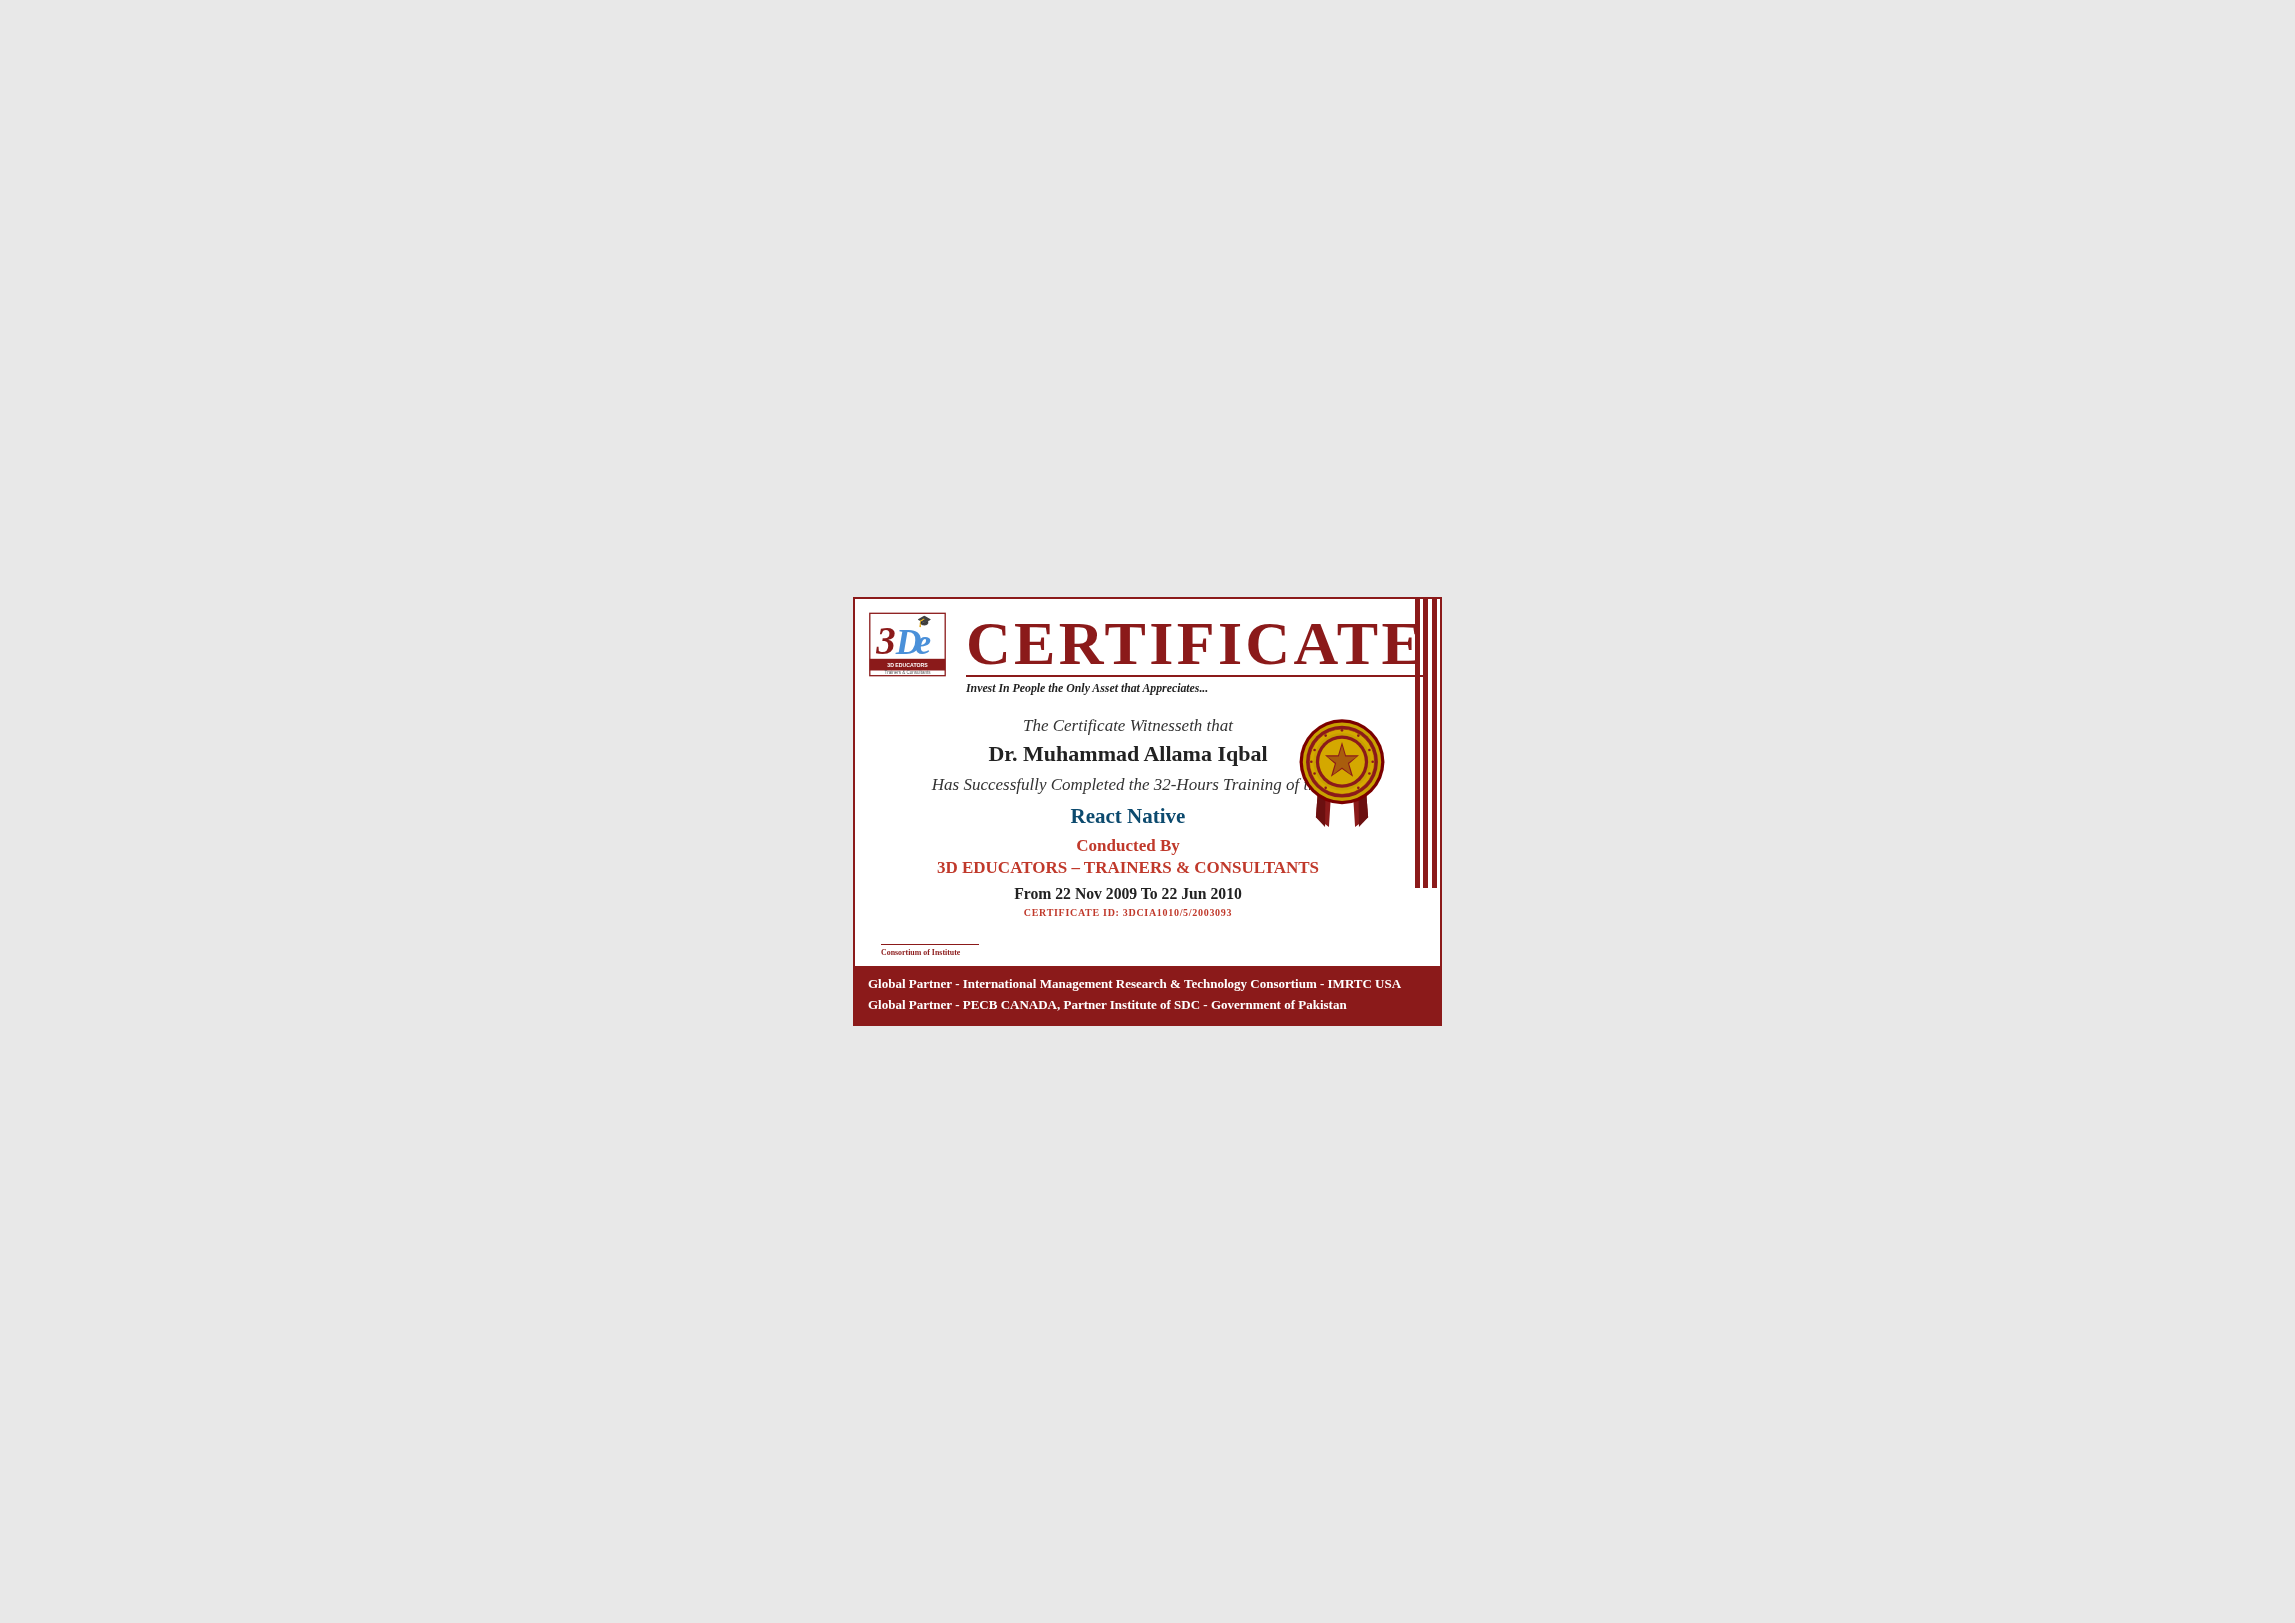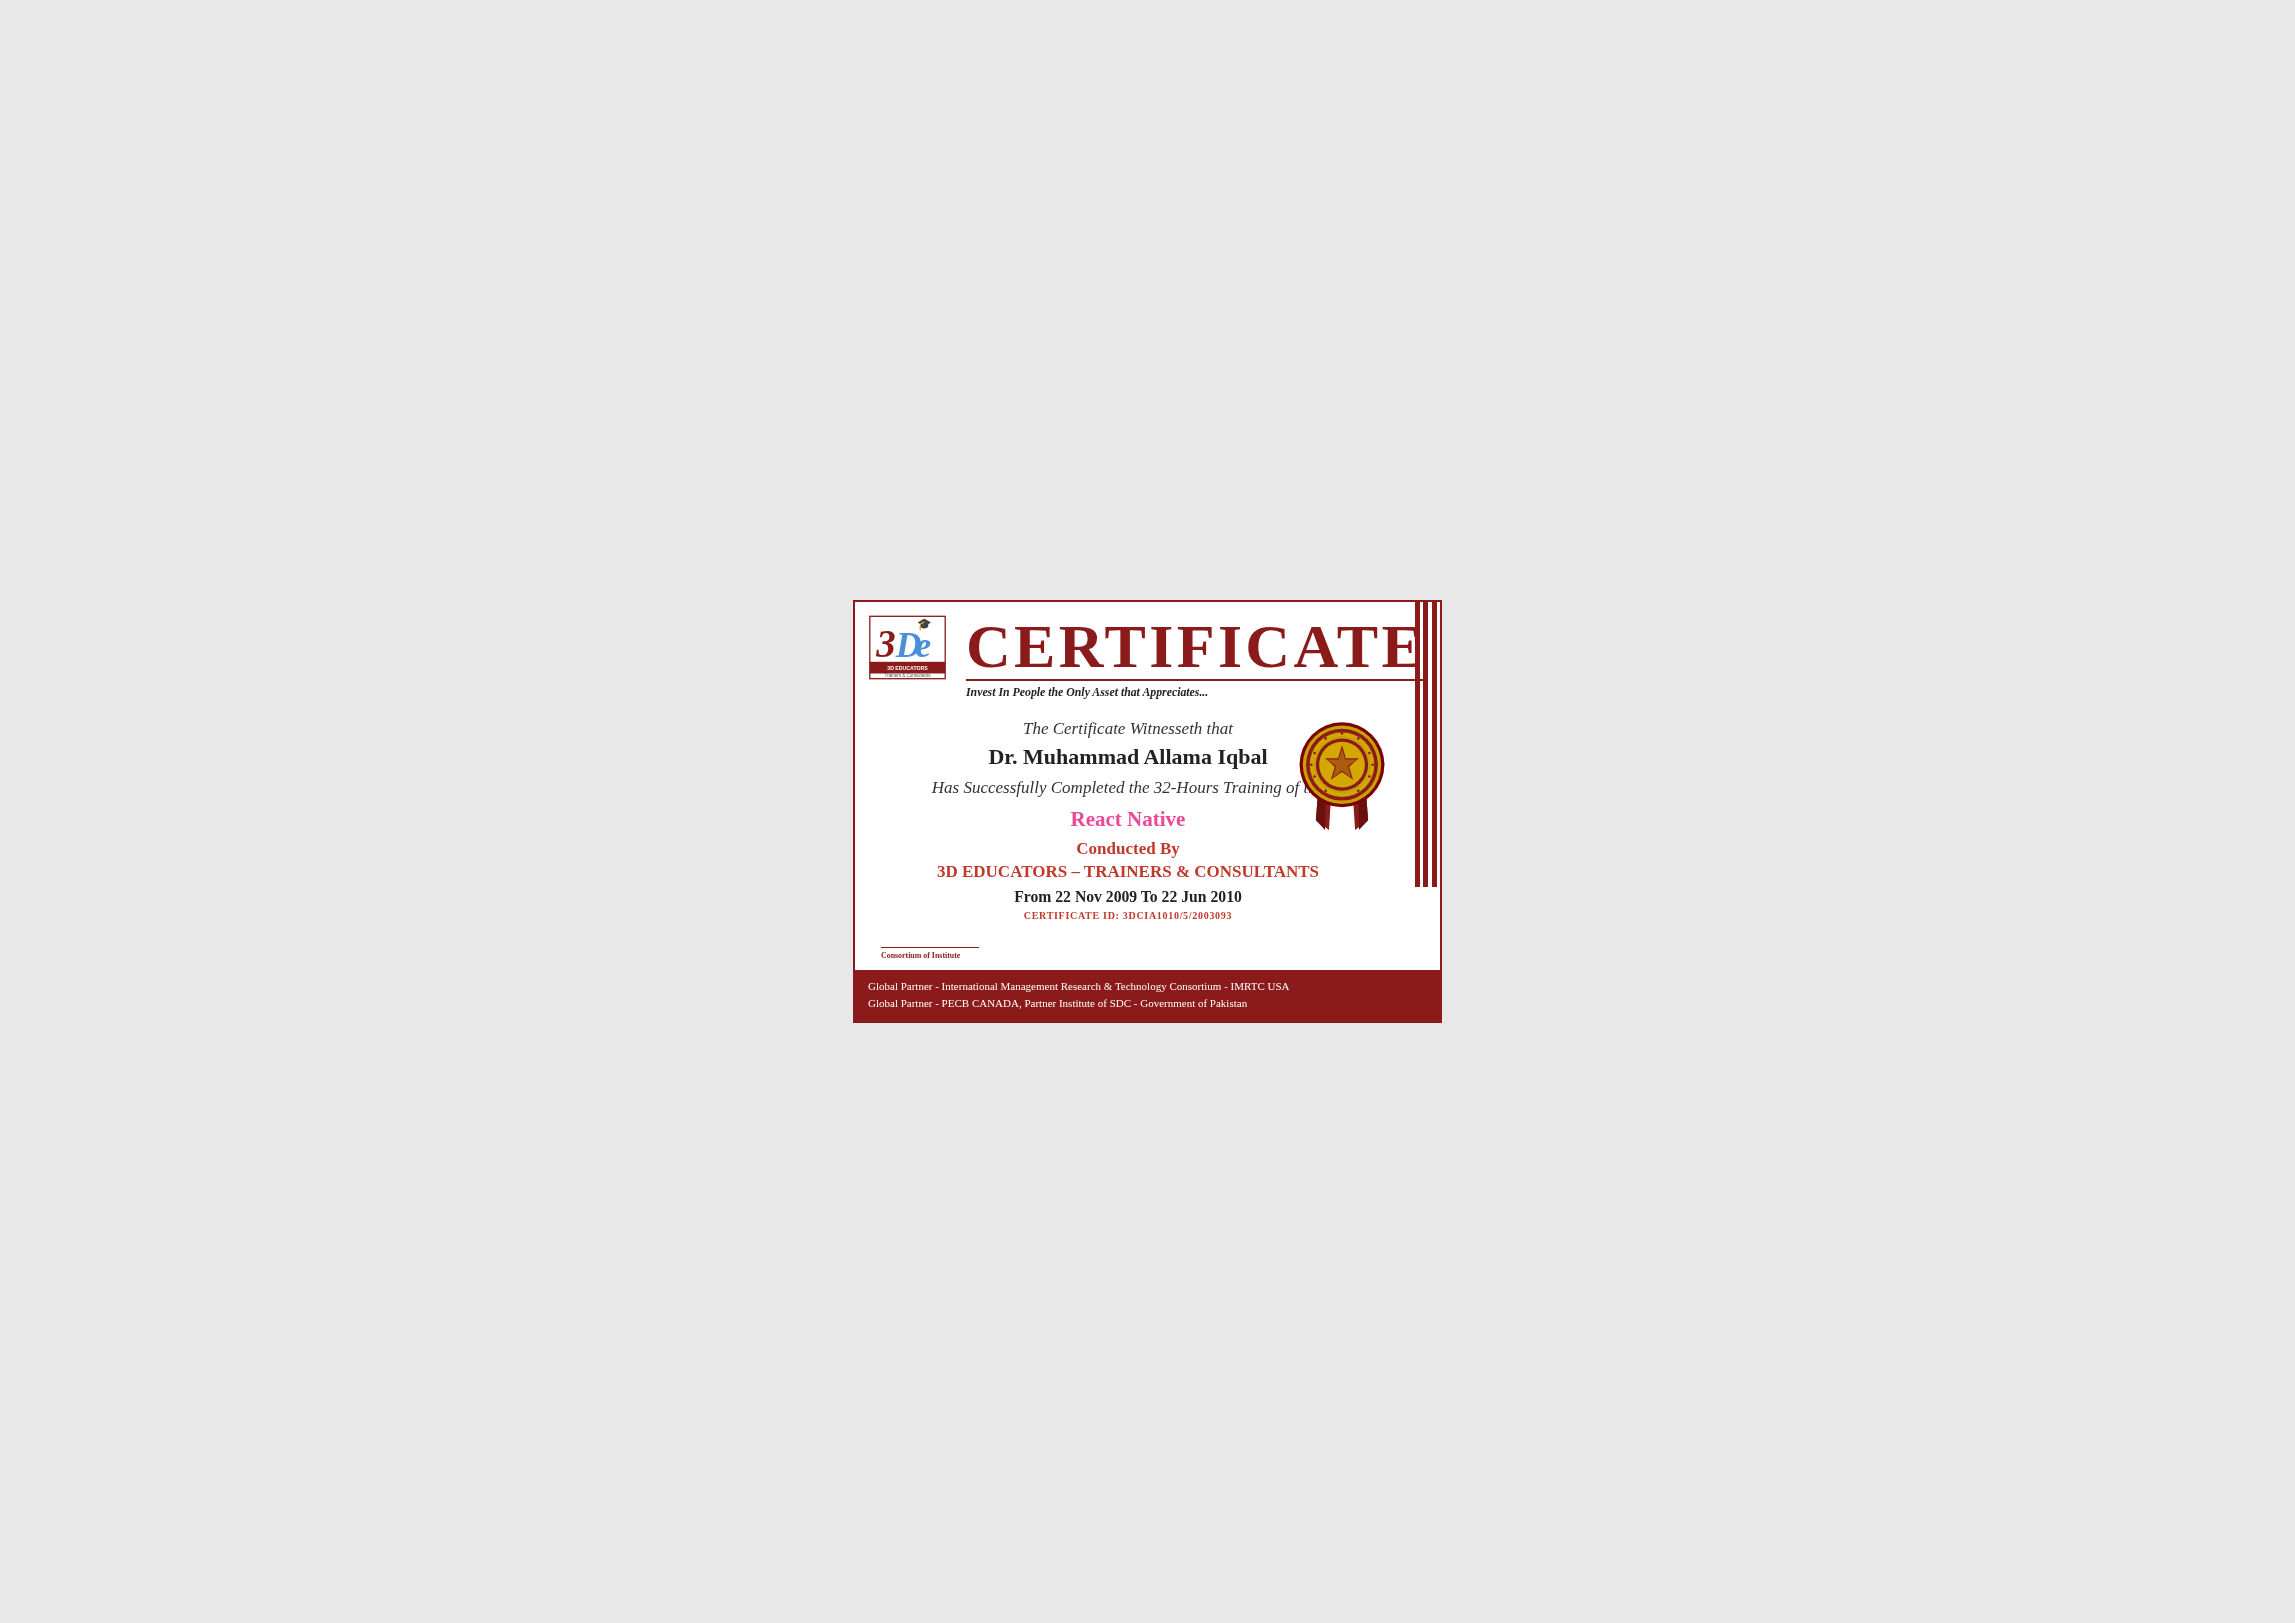--- a/index.html
+++ b/index.html
@@ -83,21 +83,21 @@
       font-size: 17px;
       color: #333;
       margin-bottom: 9.2px;
       font-style: italic;
     }
 
     .course-name {
       font-family: Georgia, serif;
       font-size: 21px;
       font-weight: bold;
-      color: #ec4899;
+      color: #0c4a6e;
       margin-bottom: 6.5px;
     }
 
     .conducted-by-label {
       font-family: Georgia, serif;
       font-size: 17px;
       font-weight: bold;
       color: #c0392b;
       margin-bottom: 2.6px;
     }
@@ -153,22 +153,22 @@
     }
 
     
     .footer {
       background: #8b1a1a;
       padding: 7.9px 13px;
     }
 
     .footer-line {
       color: white;
-      font-size: 11px;
-      font-weight: normal;
+      font-size: 13px;
+      font-weight: bold;
       line-height: 1.6;
     }
 
     
     .right-stripes {
       position: absolute;
       top: 0;
       right: 0;
       width: 36px;
       height: 100%;

